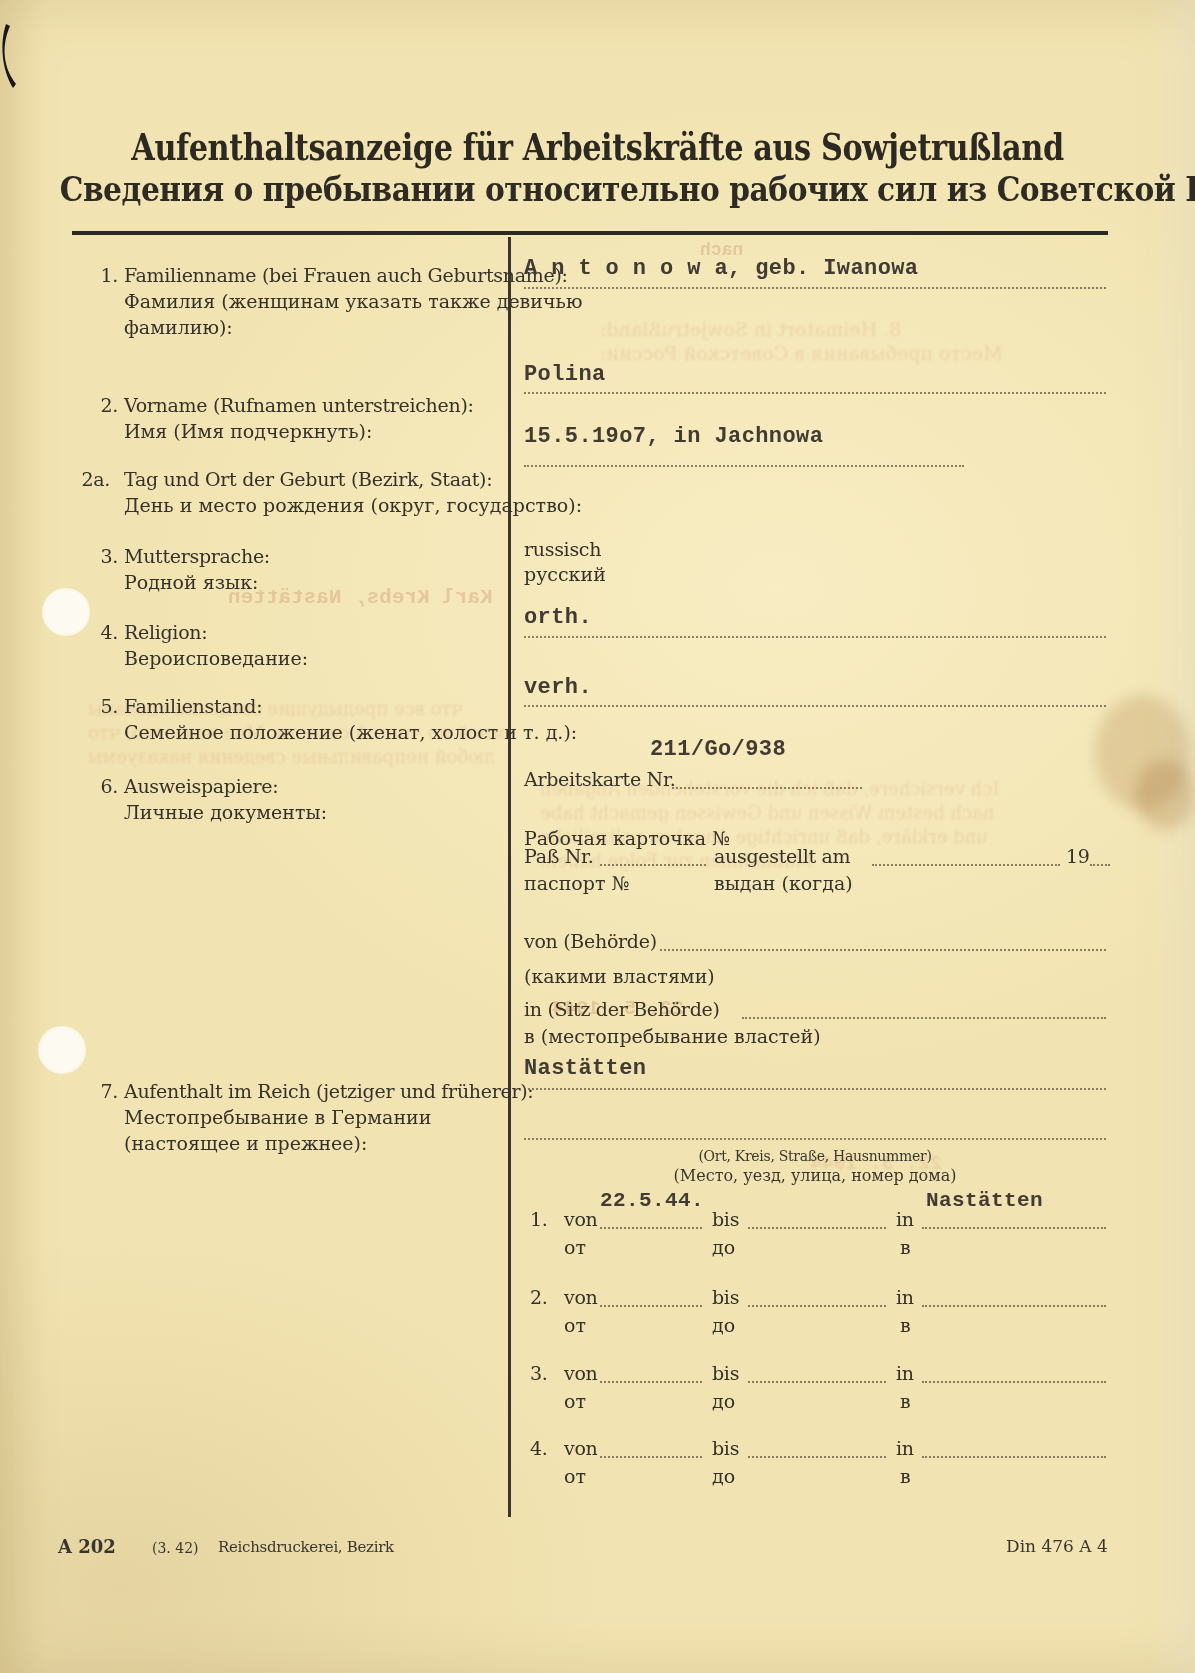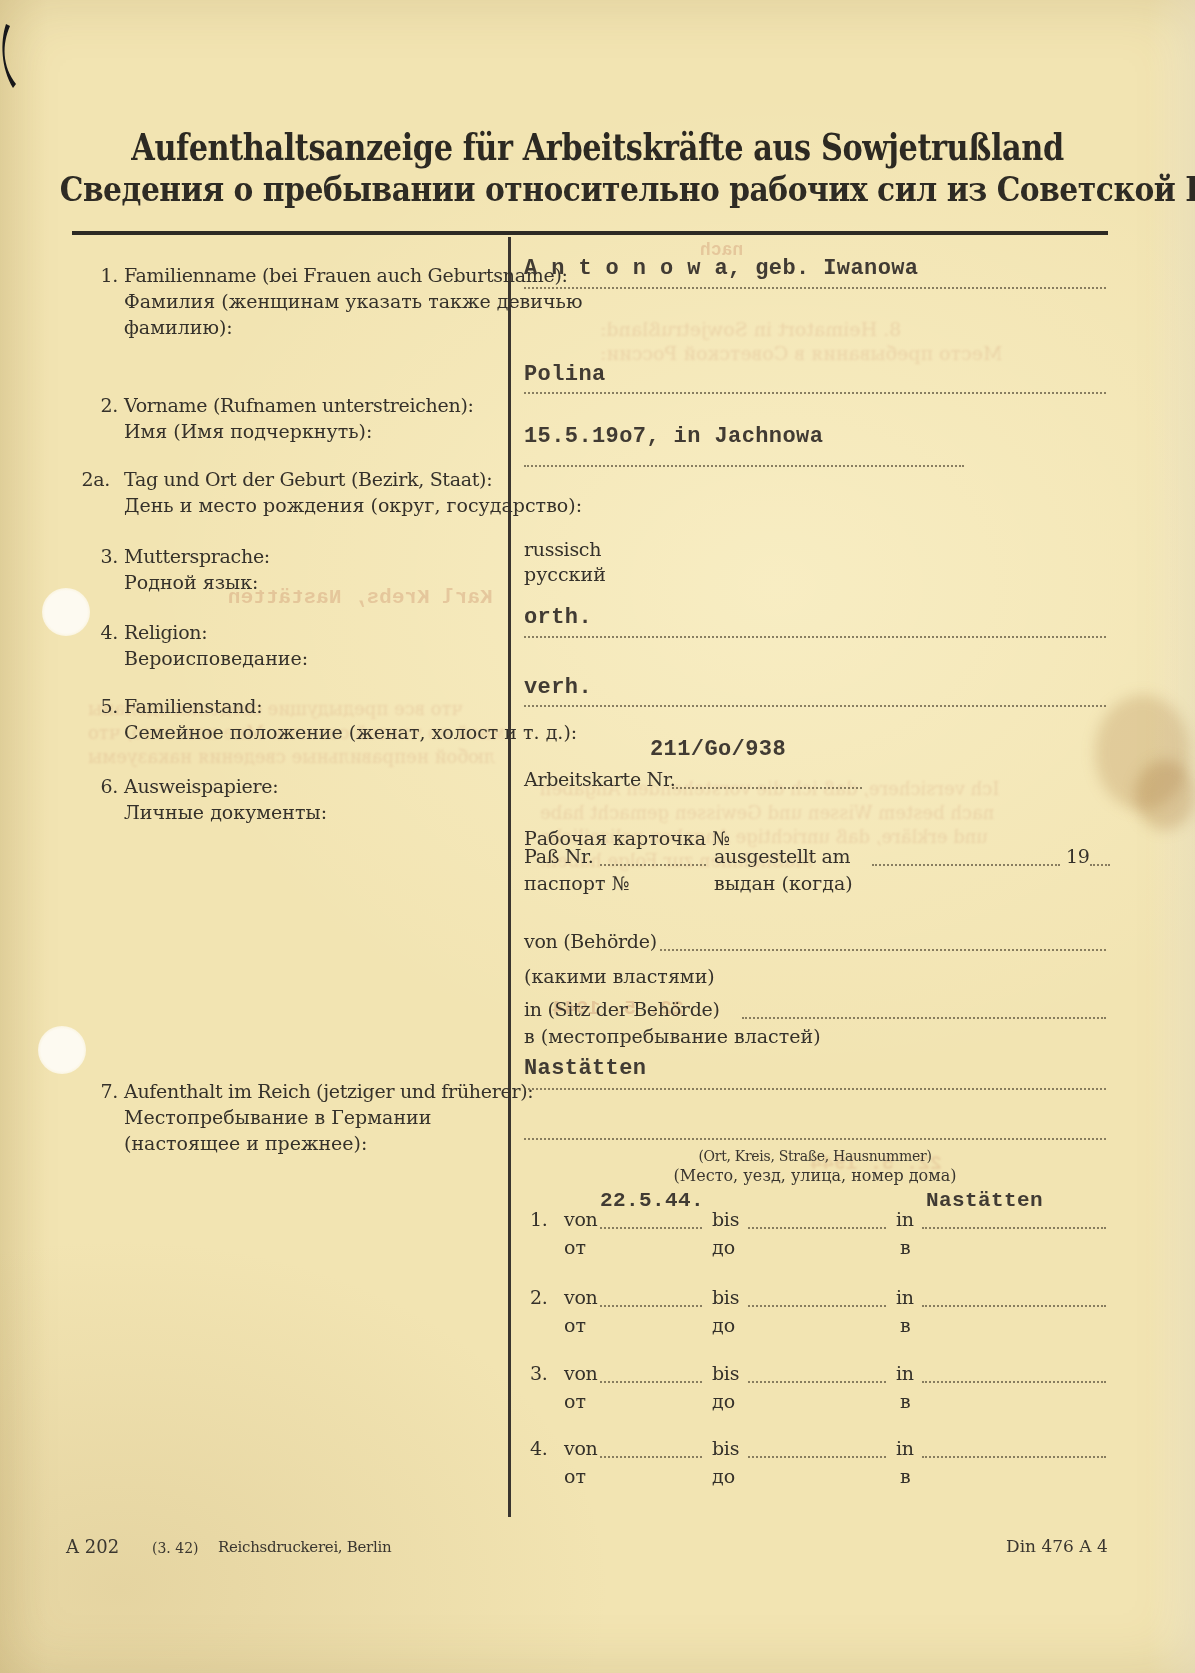--- a/index.html
+++ b/index.html
@@ -187,18 +187,18 @@
   <div class="abs label fraktur" style="left:564px;top:1435px;">von</div>
   <div class="abs dots" style="left:600px;top:1456px;width:102px;"></div>
   <div class="abs label fraktur" style="left:712px;top:1435px;">bis</div>
   <div class="abs dots" style="left:748px;top:1456px;width:138px;"></div>
   <div class="abs label fraktur" style="left:896px;top:1435px;">in</div>
   <div class="abs dots" style="left:922px;top:1456px;width:184px;"></div>
   <div class="abs label" style="left:564px;top:1463px;">от</div>
   <div class="abs label" style="left:712px;top:1463px;">до</div>
   <div class="abs label" style="left:900px;top:1463px;">в</div>
 
-  <div class="abs footer" style="left:66px;top:1536px;font-weight:normal;font-size:18px;">A 202</div>
+  <div class="abs footer" style="left:58px;top:1536px;font-weight:bold;font-size:18px;">A 202</div>
   <div class="abs footer" style="left:152px;top:1540px;font-size:14px;">(3. 42)</div>
-  <div class="abs footer fraktur" style="left:218px;top:1538px;">Reichsdruckerei, Berlin</div>
+  <div class="abs footer fraktur" style="left:218px;top:1538px;">Reichsdruckerei, Bezirk</div>
   <div class="abs footer" style="left:1006px;top:1536px;font-size:17px;">Din 476 A 4</div>
 
 </div>
 
 </body></html>

